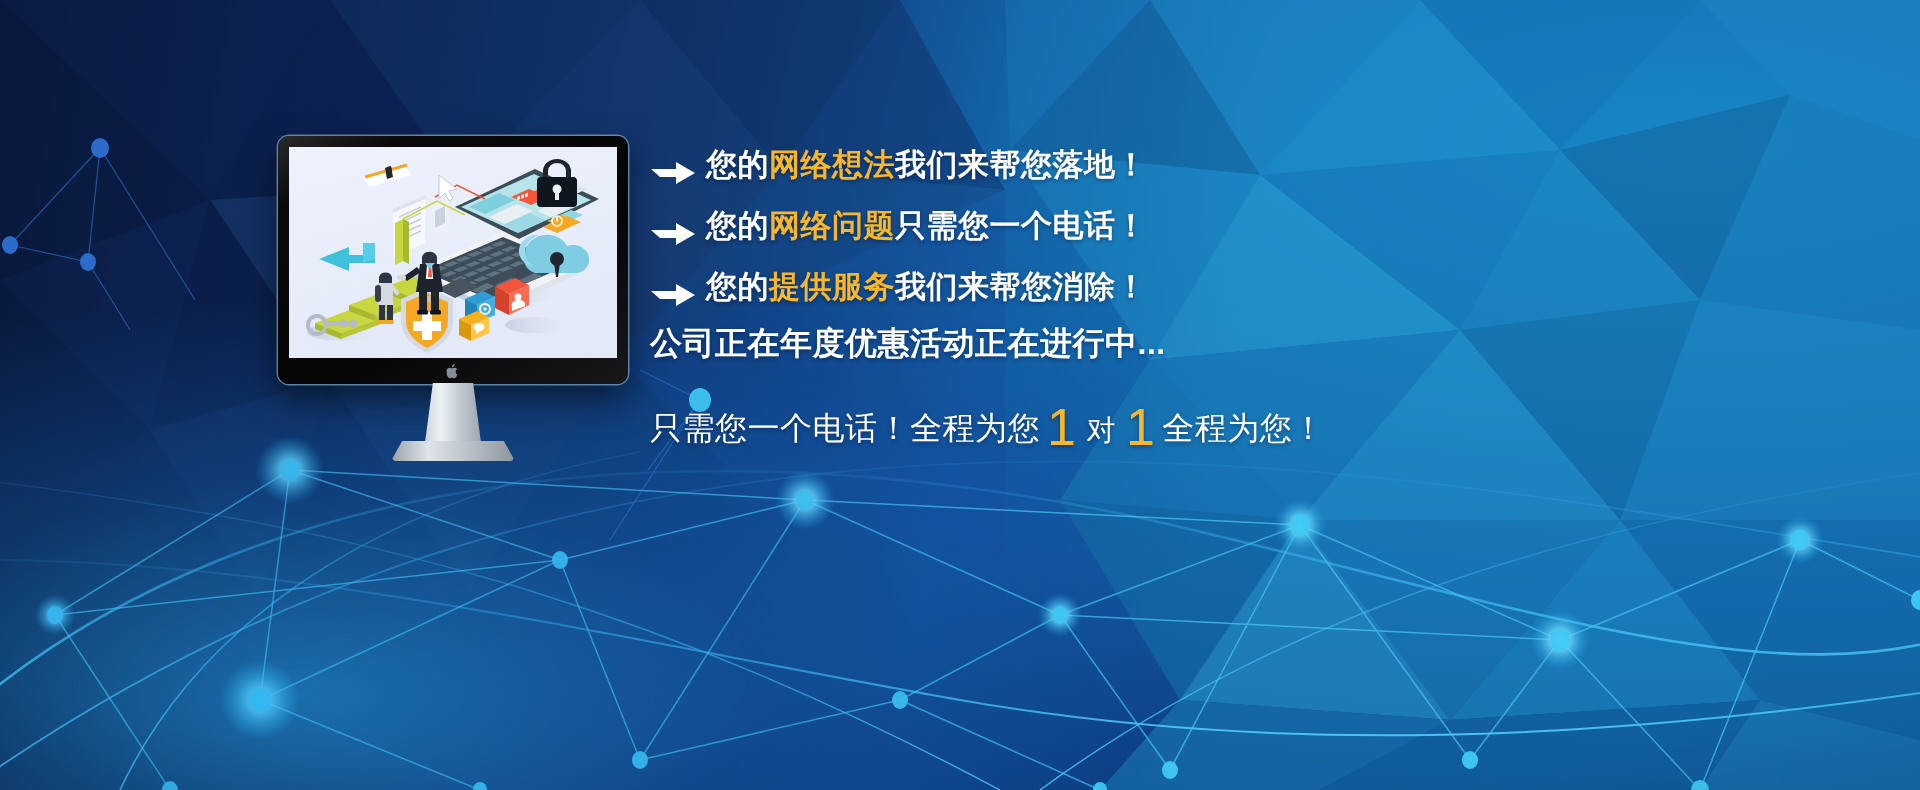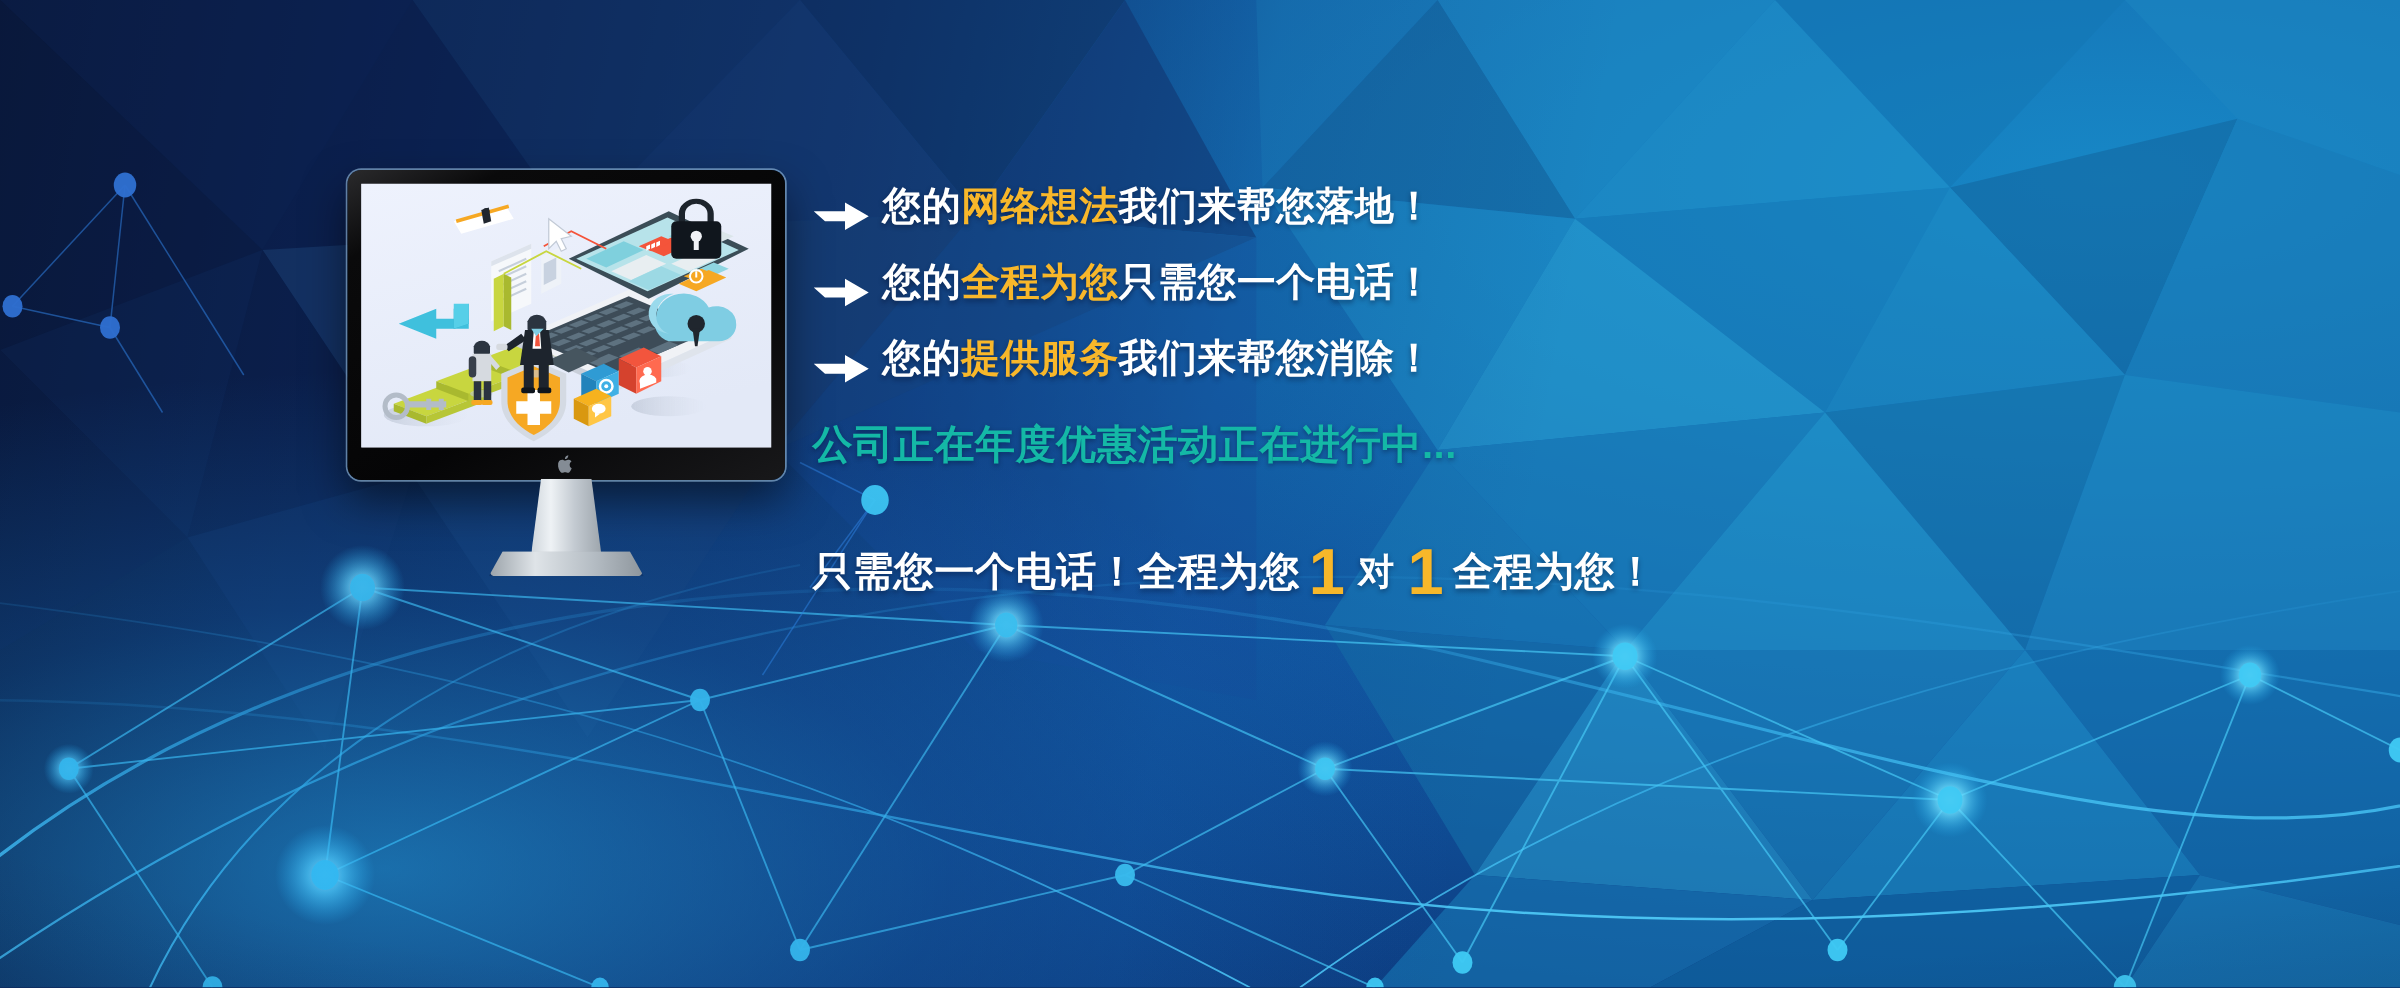--- a/index.html
+++ b/index.html
@@ -61,27 +61,27 @@
   
   #copy{position:absolute;left:650px;top:128px;width:1180px;}
   .bullet-row{display:flex;align-items:flex-end;height:58px;margin-bottom:3px;}
   .bullet-arrow{flex:0 0 auto;width:46px;height:26px;margin-right:10px;}
   .bullet-text{
     font-size:31px;font-weight:bold;color:#ffffff;letter-spacing:.5px;
     white-space:nowrap;text-shadow:0 2px 4px rgba(0,12,40,.42);
   }
   .hl{color:#f8b72a;}
   .promo{
-    margin-top:26px;font-size:32px;font-weight:bold;color:#14b8a6;
+    margin-top:14px;font-size:32px;font-weight:bold;color:#ffffff;
     letter-spacing:.5px;white-space:nowrap;text-shadow:0 2px 4px rgba(0,12,40,.42);
   }
   .cta{
-    margin-top:57px;font-size:32px;font-weight:bold;color:#ffffff;
+    margin-top:38px;font-size:32px;font-weight:normal;color:#ffffff;
     letter-spacing:.5px;white-space:nowrap;text-shadow:0 2px 4px rgba(0,12,40,.42);
-    display:flex;align-items:center;
+    display:flex;align-items:flex-end;
   }
   .cta .big{font-size:52px;color:#f8b72a;line-height:.9;margin:0 7px;}
   .cta .mid{font-size:29px;margin:0 3px;}
 </style>
 </head>
 <body>
 
 <div id="banner">
 
   <div class="bg-layer bg-base"></div>
@@ -495,21 +495,21 @@
       <svg class="bullet-arrow" viewBox="0 0 46 26">
         <polygon points="1,9 26,9 26,2 45,13 26,24 26,17 10,17" fill="#ffffff"></polygon>
       </svg>
       <div class="bullet-text"><span>您的</span><span class="hl">网络想法</span><span>我们来帮您落地！</span></div>
     </div>
 
     <div class="bullet-row">
       <svg class="bullet-arrow" viewBox="0 0 46 26">
         <polygon points="1,9 26,9 26,2 45,13 26,24 26,17 10,17" fill="#ffffff"></polygon>
       </svg>
-      <div class="bullet-text"><span>您的</span><span class="hl">全程为您</span><span>只需您一个电话！</span></div>
+      <div class="bullet-text"><span>您的</span><span class="hl">网络问题</span><span>只需您一个电话！</span></div>
     </div>
 
     <div class="bullet-row">
       <svg class="bullet-arrow" viewBox="0 0 46 26">
         <polygon points="1,9 26,9 26,2 45,13 26,24 26,17 10,17" fill="#ffffff"></polygon>
       </svg>
       <div class="bullet-text"><span>您的</span><span class="hl">提供服务</span><span>我们来帮您消除！</span></div>
     </div>
 
     <div class="promo">公司正在年度优惠活动正在进行中...</div>

